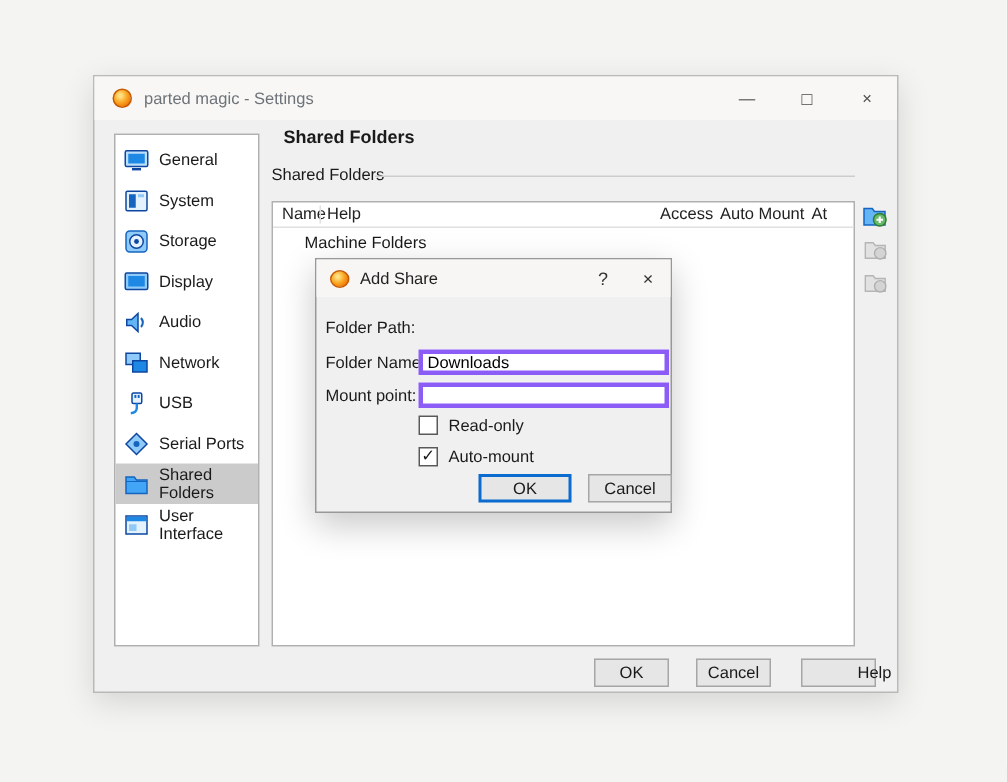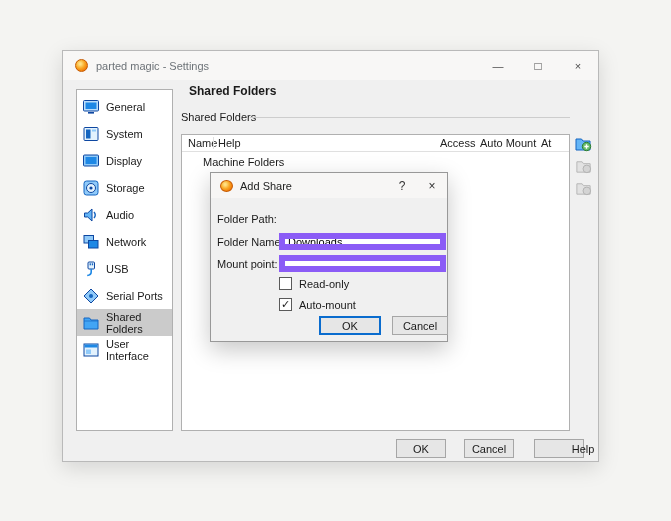--- a/index.html
+++ b/index.html
@@ -82,21 +82,21 @@
   .lbl-path { top:40px; } .lbl-name { top:63px; } .lbl-mount { top:85px; }
   .combo {
     position:absolute; left:68px; top:36px; width:167px; height:18px;
     background:#fff; border:1px solid #8a8a8a; display:flex; align-items:center;
     padding:0 4px 0 3px; font-size:11px;
   }
   .combo-value { margin-left:4px; white-space:nowrap; overflow:hidden; }
   .combo-chev { margin-left:auto; flex:0 0 8px; }
   .tinput {
     position:absolute; left:68px; width:167px; height:17px;
-    background:#fff; border:6px solid #8b5cf6; font-size:11px; padding:0 3px;
+    background:#fff; border:3px solid #8b5cf6; font-size:11px; padding:0 3px;
     font-family:"Liberation Sans", sans-serif;
   }
   .in-name { top:60px; } .in-mount { top:82px; }
   .cb-row { position:absolute; left:68px; display:flex; align-items:center; gap:7px; font-size:11px; }
   .cb-row1 { top:104px; } .cb-row2 { top:125px; }
   .cb { width:13px; height:13px; background:#fff; border:1px solid #595959;
         font-size:11px; line-height:11px; text-align:center; color:#1a1a1a; }
   .dbtn {
     position:absolute; top:143px; height:19px; background:#e6e6e6; border:1px solid #a6a6a6;
     font-size:11px; display:flex; align-items:center; justify-content:center;
@@ -136,33 +136,33 @@
         <svg class="side-icon" viewBox="0 0 18 18">
           <rect x="2" y="2.5" width="14" height="13" rx="1" fill="#e3f2fd" stroke="#0d47a1"></rect>
           <rect x="4" y="4.5" width="4.5" height="9" fill="#1565c0"></rect>
           <rect x="10" y="4.5" width="4" height="2" fill="#90caf9"></rect>
         </svg>
         <span>System</span>
       </div>
 
       <div class="side-item">
         <svg class="side-icon" viewBox="0 0 18 18">
-          <rect x="1.5" y="3" width="15" height="11" rx="1" fill="#90caf9" stroke="#0d47a1"></rect>
-          <rect x="3.5" y="5" width="11" height="7" fill="#1e88e5"></rect>
-        </svg>
-        <span>Display</span>
-      </div>
-
-      <div class="side-item">
-        <svg class="side-icon" viewBox="0 0 18 18">
           <rect x="2" y="2" width="14" height="14" rx="2.5" fill="#90caf9" stroke="#1565c0"></rect>
           <circle cx="9" cy="9" r="4.5" fill="#e3f2fd" stroke="#0d47a1"></circle>
           <circle cx="9" cy="9" r="1.6" fill="#0d47a1"></circle>
         </svg>
         <span>Storage</span>
+      </div>
+
+      <div class="side-item">
+        <svg class="side-icon" viewBox="0 0 18 18">
+          <rect x="1.5" y="3" width="15" height="11" rx="1" fill="#90caf9" stroke="#0d47a1"></rect>
+          <rect x="3.5" y="5" width="11" height="7" fill="#1e88e5"></rect>
+        </svg>
+        <span>Display</span>
       </div>
 
       <div class="side-item">
         <svg class="side-icon" viewBox="0 0 18 18">
           <path d="M2.5 7 h3.2 L10 3 v12 L5.7 11 H2.5 z" fill="#64b5f6" stroke="#0d47a1"></path>
           <path d="M12 6 q2.5 3 0 6" fill="none" stroke="#1565c0" stroke-width="1.4"></path>
         </svg>
         <span>Audio</span>
       </div>
 

